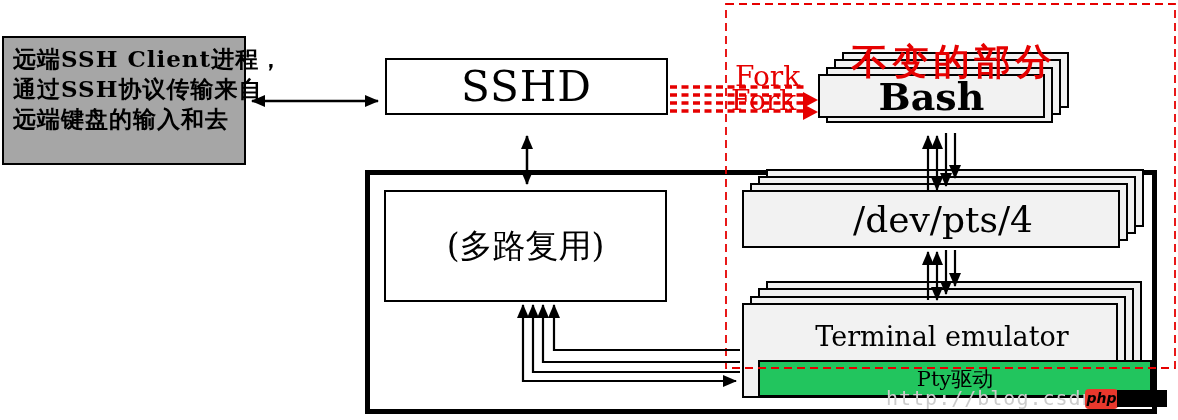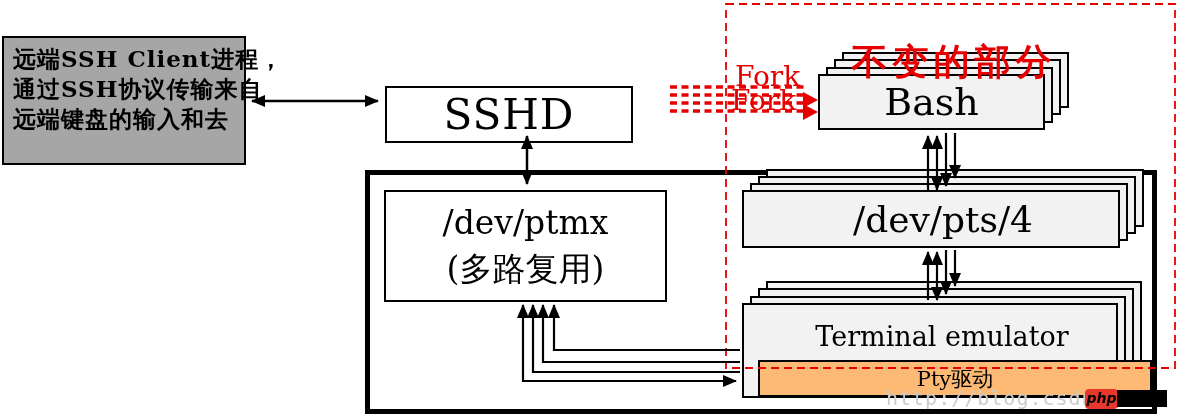--- a/index.html
+++ b/index.html
@@ -16,21 +16,21 @@
     position:absolute;box-sizing:border-box;left:2px;top:36px;width:244px;height:129px;
     background:#a6a6a6;border:2px solid #000;padding:6px 8px 0 9px;
     font-weight:bold;font-size:23px;line-height:30px;letter-spacing:1px;white-space:nowrap;
   }
   .sshd-label{font-size:42px;letter-spacing:1px;}
   .bash-label{font-size:38px;}
   .pts-label{font-size:36px;margin-left:24px;}
   .ptmx-label{font-size:33px;line-height:46px;}
   .term-label{font-size:27px;position:absolute;left:0;right:0;top:16px;text-align:center;padding-left:24px;}
   .pty-box{position:absolute;box-sizing:border-box;left:758px;top:360px;width:394px;height:37px;
-    background:#fdba74;border:2px solid #000;display:flex;align-items:center;justify-content:center;
+    background:#22c55e;border:2px solid #000;display:flex;align-items:center;justify-content:center;
     font-size:21px;}
   .kernel-box{position:absolute;box-sizing:border-box;left:365px;top:170px;width:792px;height:244px;
     border:5px solid #000;background:transparent;}
   .region-title{position:absolute;left:838px;top:6px;width:232px;text-align:center;
     font-size:36px;font-weight:bold;letter-spacing:5px;margin-top:32px;}
   .fork{position:absolute;font-size:28px;line-height:22px;}
   .wm-text{position:absolute;left:886px;top:386px;font-family:"DejaVu Sans Mono", monospace;
     font-size:20px;letter-spacing:1px;}
   .php-badge{position:absolute;left:1085px;top:389px;width:33px;height:20px;background:#e8382d;
     border-radius:4px;color:#000000;font-family:"DejaVu Sans", sans-serif;font-weight:bold;
@@ -44,36 +44,35 @@
 <div id="stage">
 
   <div class="kernel-box"></div>
 
   <div class="client-box">
     <div>远端SSH Client进程，</div>
     <div>通过SSH协议传输来自</div>
     <div>远端键盘的输入和去</div>
   </div>
 
-  <div class="box white" style="left:385px;top:86px;width:248px;height:57px;align-items:center;">
+  <div class="box white" style="left:385px;top:58px;width:283px;height:57px;align-items:center;">
     <span class="sshd-label">SSHD</span>
   </div>
 
   <div class="box white" style="left:384px;top:190px;width:283px;height:112px;">
     <div class="ptmx-label">
-      <div>/dev/ptmx</div>
       <div>(多路复用)</div>
     </div>
   </div>
 
   <div>
     <div class="stack-layer" style="left:842px;top:52px;width:227px;height:56px;"></div>
     <div class="stack-layer" style="left:834px;top:59px;width:227px;height:56px;"></div>
     <div class="stack-layer" style="left:826px;top:67px;width:227px;height:56px;"></div>
-    <div class="box front" style="left:818px;top:74px;width:227px;height:56px;">
+    <div class="box front" style="left:818px;top:74px;width:227px;height:44px;font-weight:bold;">
       <span class="bash-label">Bash</span>
     </div>
   </div>
 
   <div>
     <div class="stack-layer" style="left:766px;top:169px;width:378px;height:58px;"></div>
     <div class="stack-layer" style="left:758px;top:176px;width:378px;height:58px;"></div>
     <div class="stack-layer" style="left:750px;top:183px;width:378px;height:58px;"></div>
     <div class="box front" style="left:742px;top:190px;width:378px;height:58px;">
       <span class="pts-label">/dev/pts/4</span>

